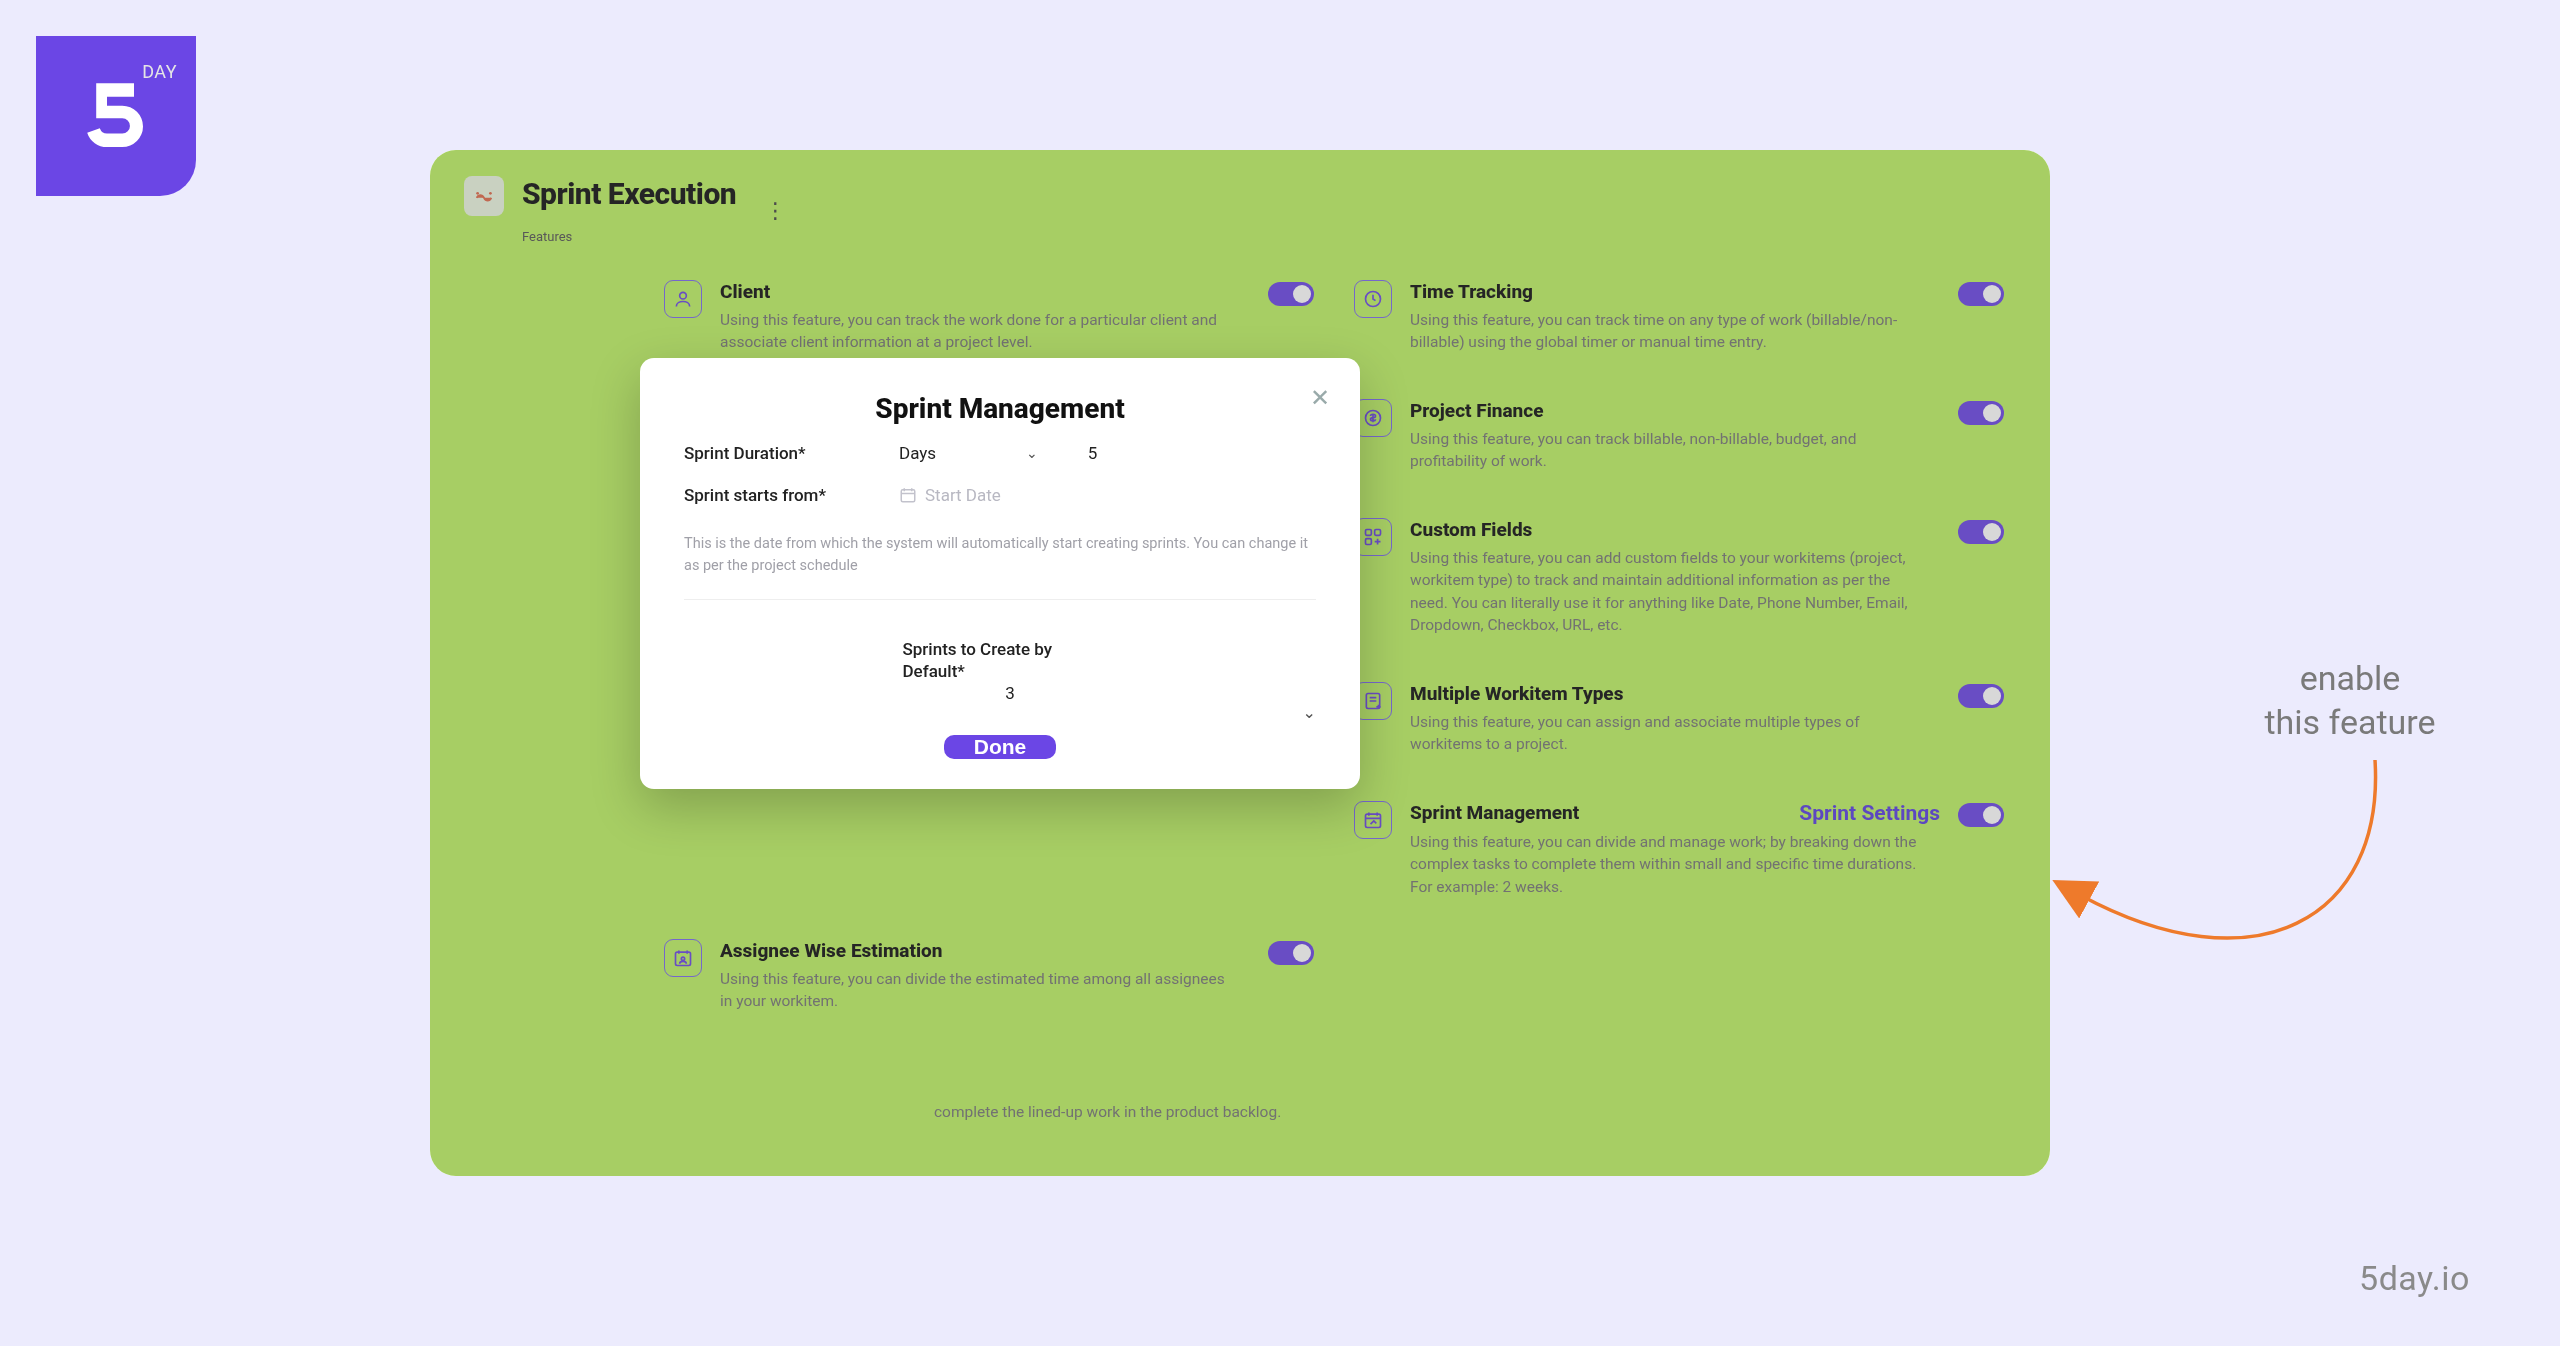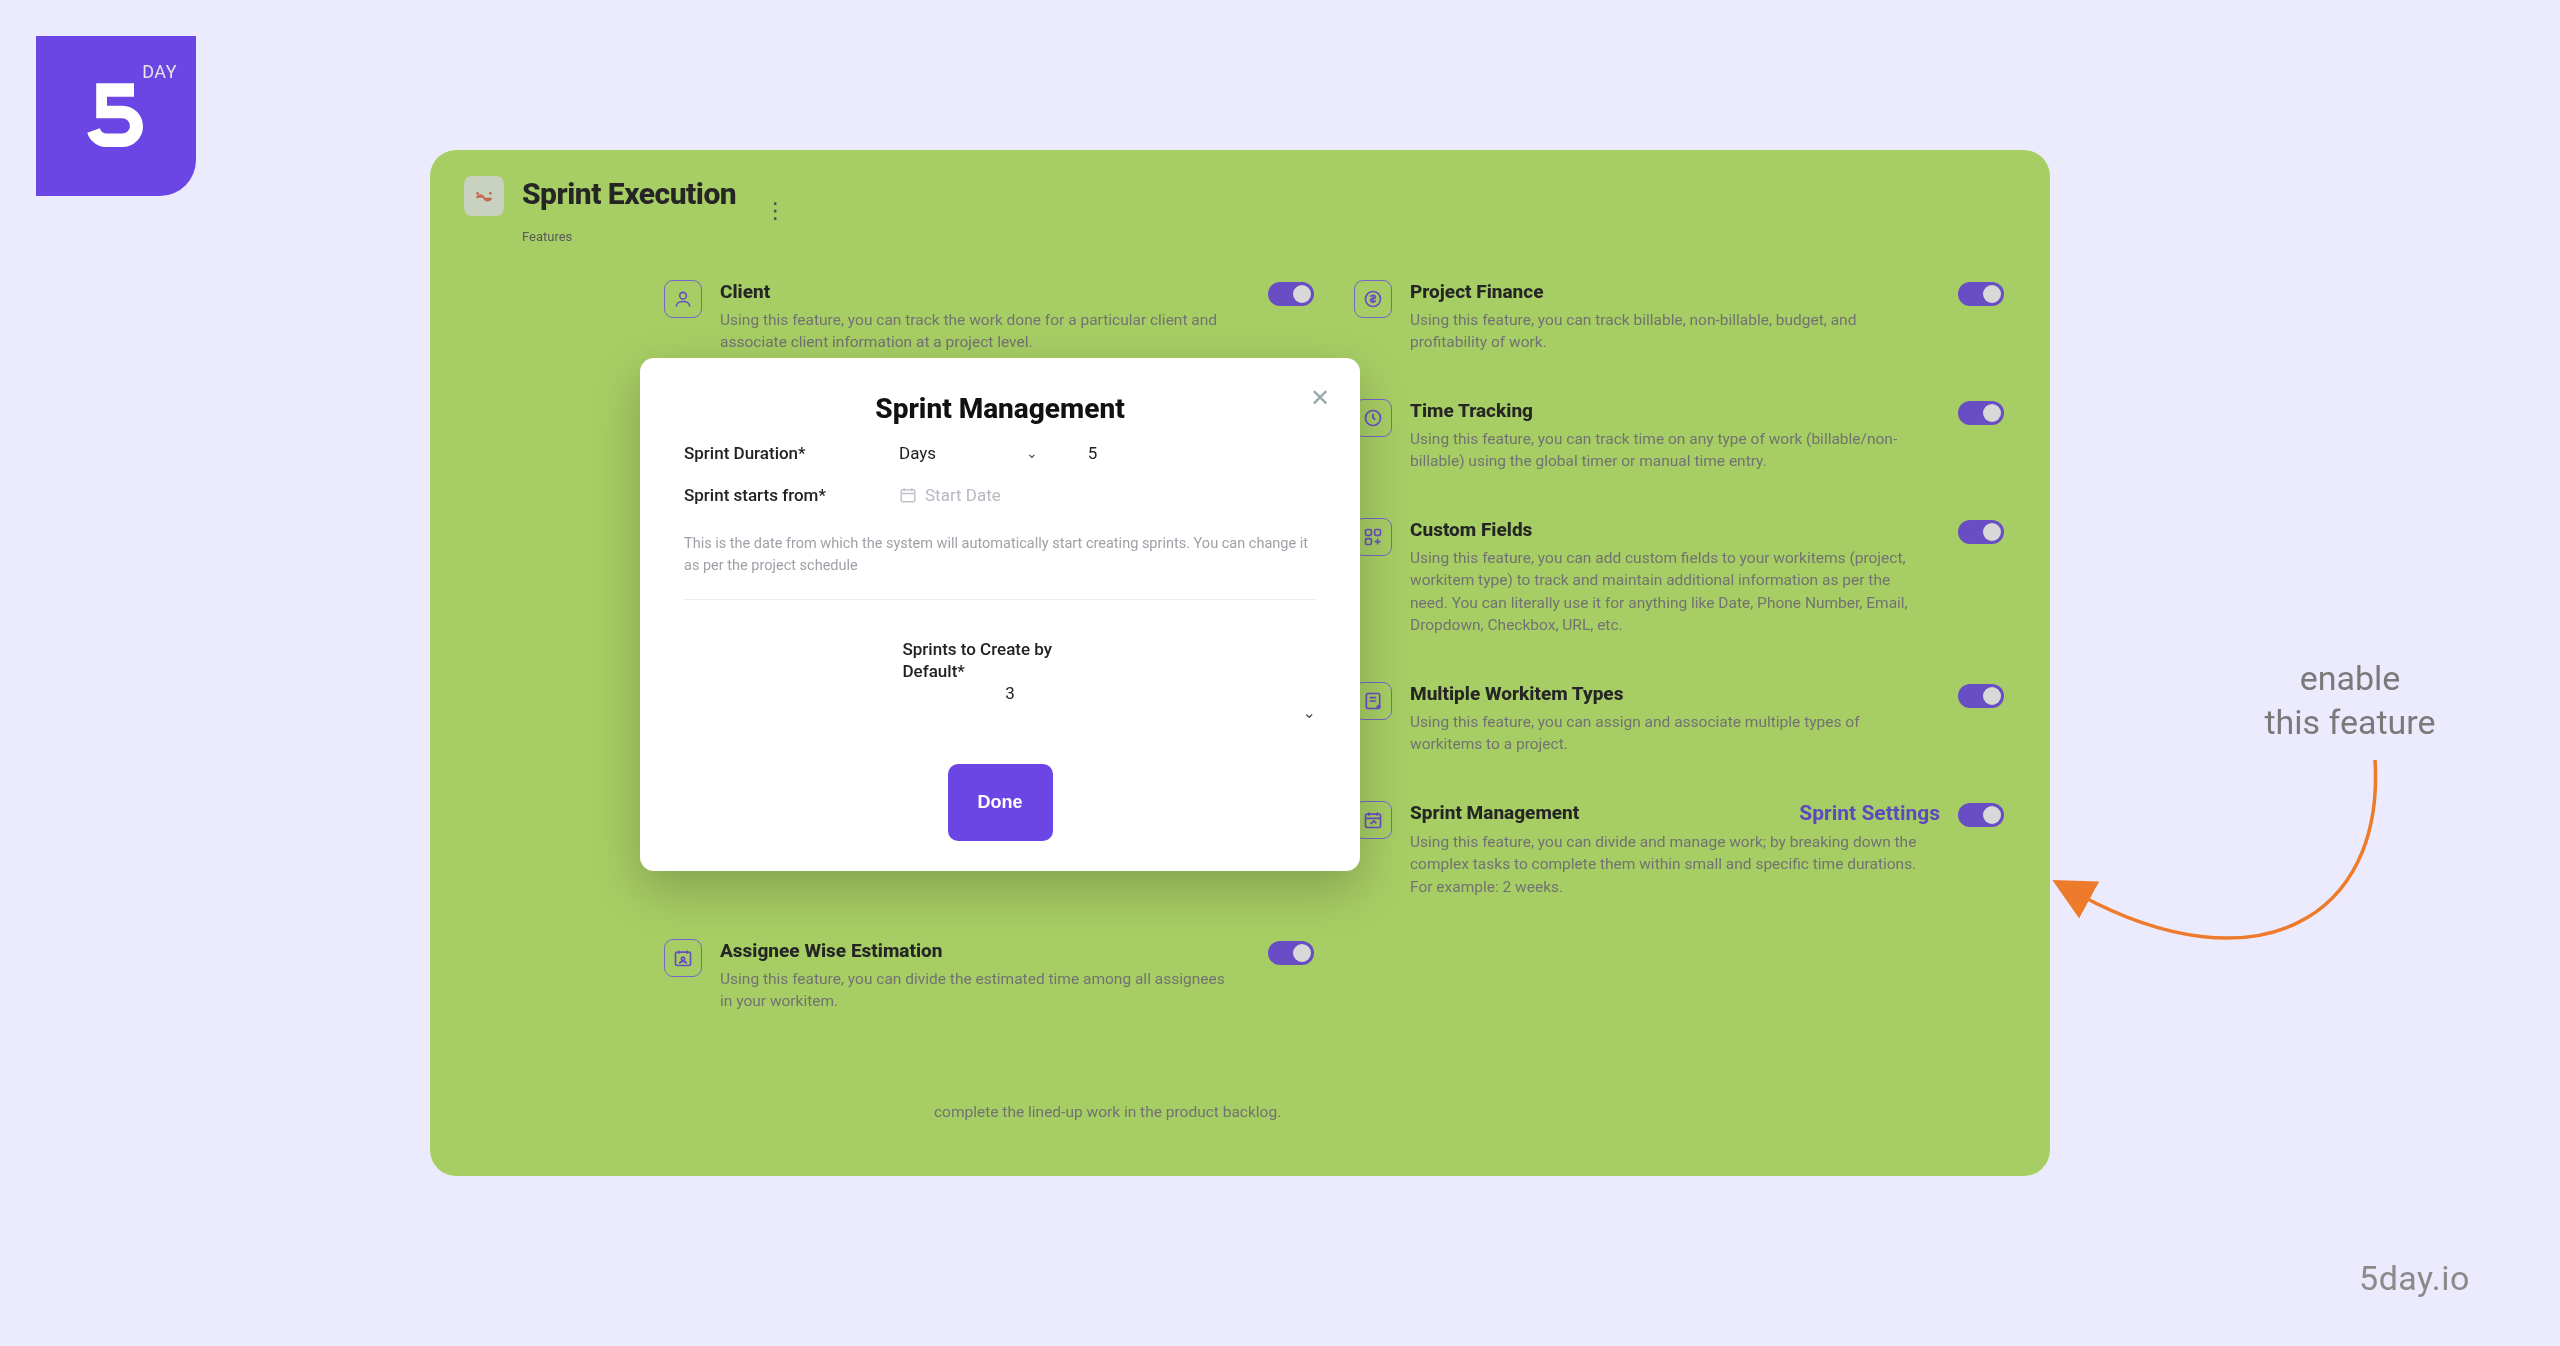--- a/index.html
+++ b/index.html
@@ -127,24 +127,24 @@
   .m-select { display:flex; align-items:center; gap:90px; font-size:17px; color:#222; }
   .m-chevron { font-size:14px; color:#555; }
   .m-num { font-size:17px; color:#222; margin-left:30px; }
   .m-date-ph { display:flex; align-items:center; gap:8px; color:#b8b8c2; font-size:17px; }
   .m-help { font-size:14.5px; color:#a0a0a8; line-height:1.5; width:100%; margin-top:8px; padding-bottom:12px; }
   .m-count-row { display:flex; align-items:center; padding-top:20px; }
   .m-count-row .m-label { line-height:1.35; }
   .m-count-val { font-size:17px; color:#222; margin-left:20px; }
   .m-count-chev { margin-left:auto; font-size:16px; color:#555; }
   .done-btn {
-    display:block; margin: 32px auto 0;
+    display:block; margin: 3px auto 0;
     background:#6B46E5; color:#fff;
-    font-size:18px; font-weight:600;
-    padding:28px 30px; border:none; border-radius:10px;
+    font-size:21px; font-weight:600;
+    padding:0 30px; border:none; border-radius:10px;
     cursor:pointer;
   }
 
   
   .annot-text {
     position:absolute;
     top: 656px;
     left: 2210px;
     font-size:34px;
     color:#7a7a7a;
@@ -234,44 +234,44 @@
           </div>
           <div class="toggle"></div>
         </div>
       </div>
 
       <div>
         <div class="feature">
           <div class="feat-icon">
             <svg width="20" height="20" viewBox="0 0 24 24" fill="none" stroke="#6B46E5" stroke-width="2">
                 <circle cx="12" cy="12" r="9"></circle>
+                <path d="M12 7v5l3 2"></path>
+              </svg>
+          </div>
+          <div class="feat-body">
+            <div class="feat-head">
+                <span class="feat-title">Time Tracking</span>
+              </div>
+            <div class="feat-desc">Using this feature, you can track time on any type of work (billable/non-billable) using the global timer or manual time entry.</div>
+          </div>
+          <div class="toggle"></div>
+        </div>
+
+        <div class="feature">
+          <div class="feat-icon">
+            <svg width="20" height="20" viewBox="0 0 24 24" fill="none" stroke="#6B46E5" stroke-width="2">
+                <circle cx="12" cy="12" r="9"></circle>
                 <path d="M12 7v10M9 9.5c0-1 1-2 3-2s3 1 3 2-1 2-3 2-3 1-3 2 1 2 3 2 3-1 3-2"></path>
               </svg>
           </div>
           <div class="feat-body">
             <div class="feat-head">
                 <span class="feat-title">Project Finance</span>
               </div>
             <div class="feat-desc">Using this feature, you can track billable, non-billable, budget, and profitability of work.</div>
-          </div>
-          <div class="toggle"></div>
-        </div>
-
-        <div class="feature">
-          <div class="feat-icon">
-            <svg width="20" height="20" viewBox="0 0 24 24" fill="none" stroke="#6B46E5" stroke-width="2">
-                <circle cx="12" cy="12" r="9"></circle>
-                <path d="M12 7v5l3 2"></path>
-              </svg>
-          </div>
-          <div class="feat-body">
-            <div class="feat-head">
-                <span class="feat-title">Time Tracking</span>
-              </div>
-            <div class="feat-desc">Using this feature, you can track time on any type of work (billable/non-billable) using the global timer or manual time entry.</div>
           </div>
           <div class="toggle"></div>
         </div>
 
         <div class="feature">
           <div class="feat-icon">
             <svg width="20" height="20" viewBox="0 0 24 24" fill="none" stroke="#6B46E5" stroke-width="2">
                 <rect x="3" y="3" width="7" height="7" rx="1.5"></rect>
                 <rect x="14" y="3" width="7" height="7" rx="1.5"></rect>
                 <rect x="3" y="14" width="7" height="7" rx="1.5"></rect>

